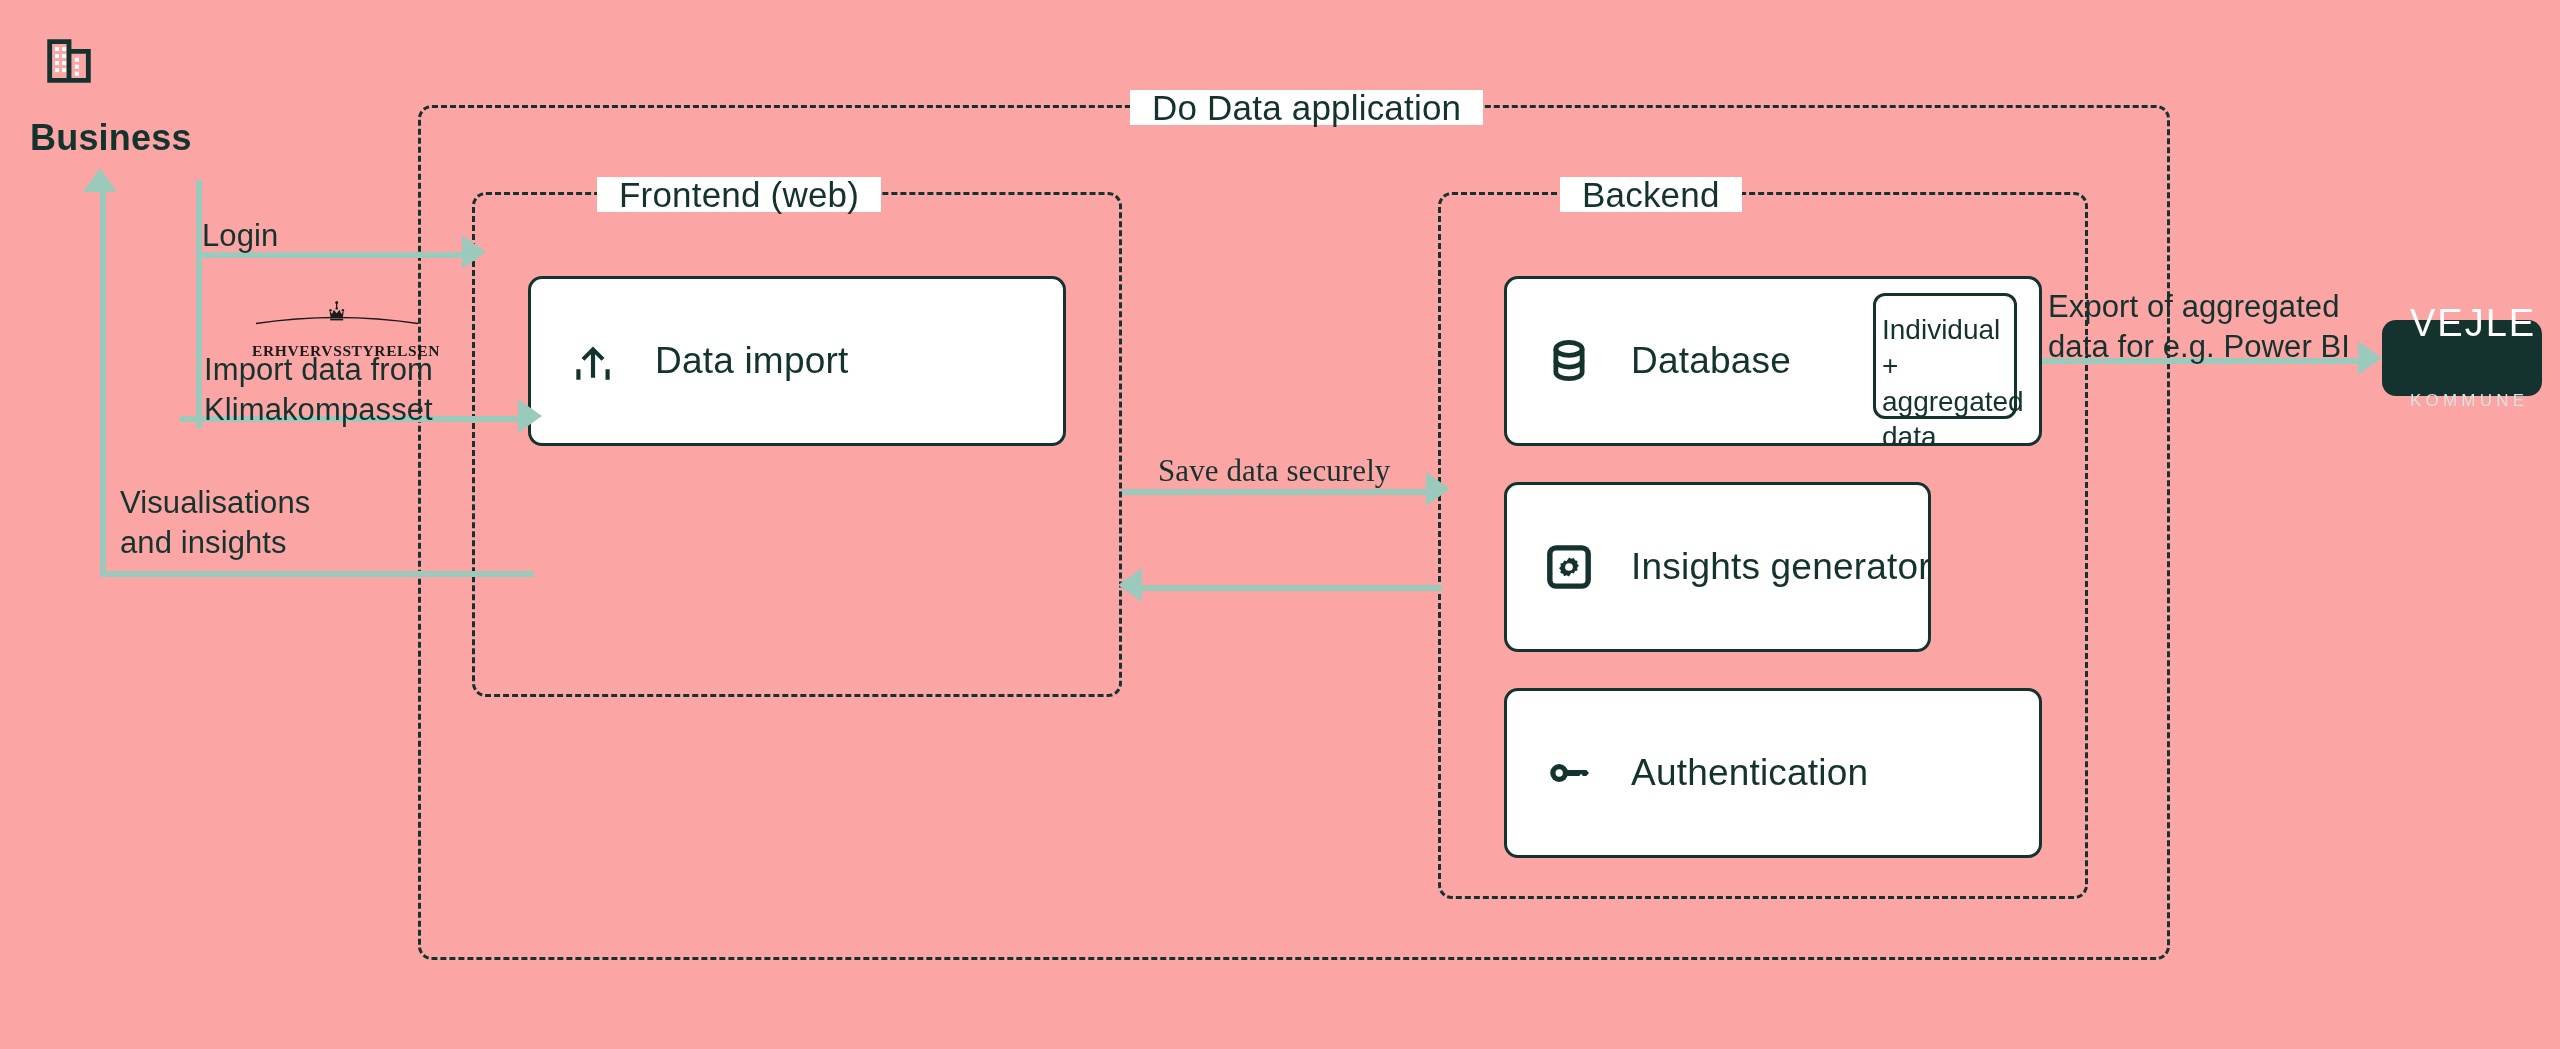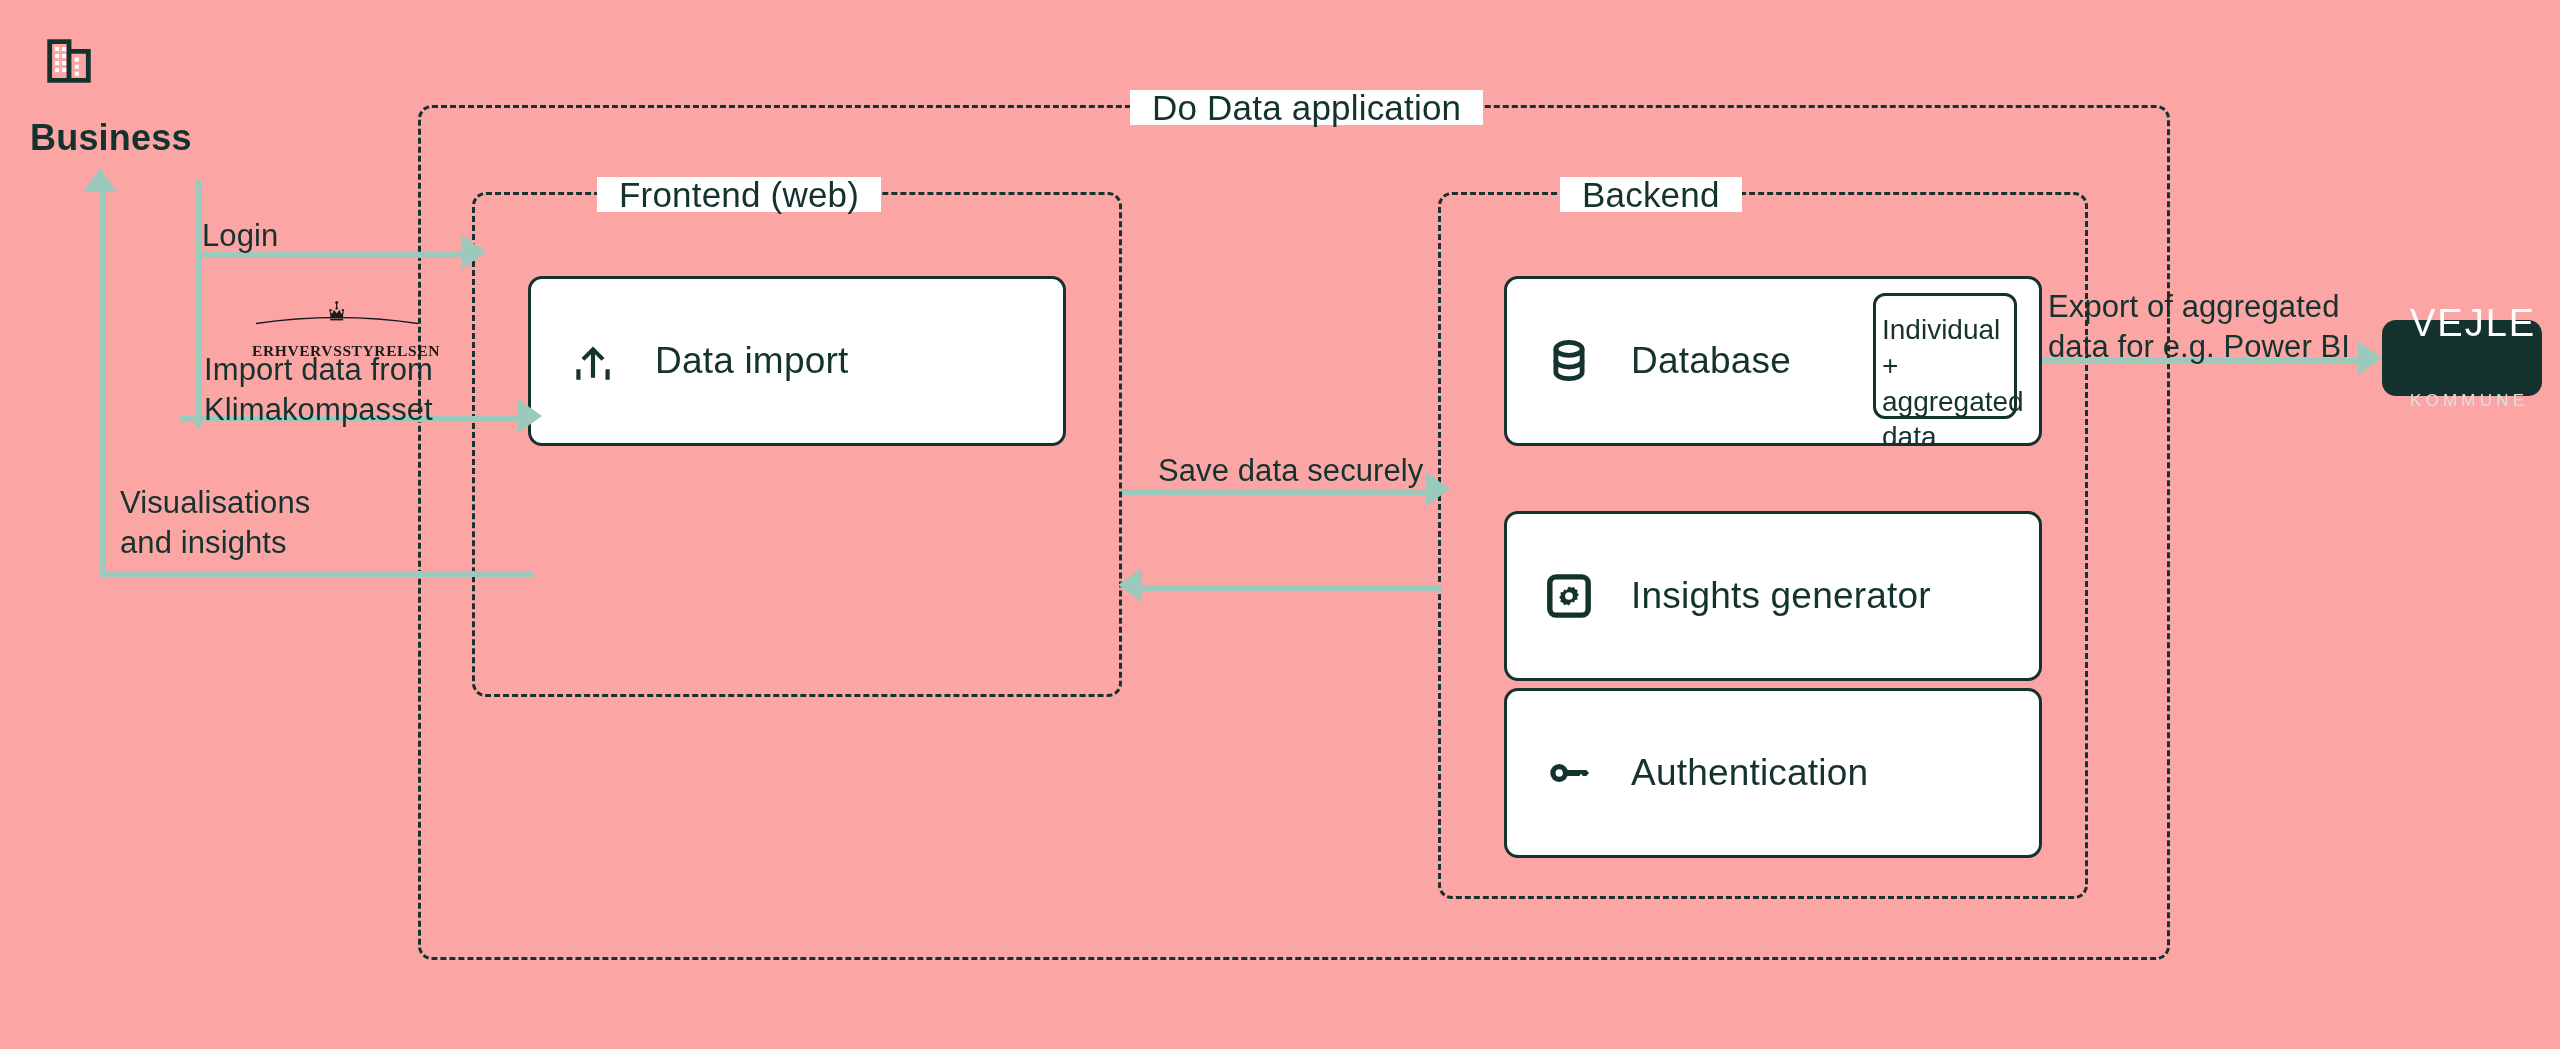--- a/index.html
+++ b/index.html
@@ -224,21 +224,21 @@
         <path d="M5.7 6.2v5.6c0 1.7 2.8 3.1 6.3 3.1s6.3-1.4 6.3-3.1V6.2" fill="none" stroke="#14332E" stroke-width="2.3"></path>
         <path d="M5.7 11.8v5.6c0 1.7 2.8 3.1 6.3 3.1s6.3-1.4 6.3-3.1v-5.6" fill="none" stroke="#14332E" stroke-width="2.3"></path>
       </svg>
     </span>
     <span class="card-label">Database</span>
     <div class="inner-note" style="right:22px; top:14px; width:144px; height:126px;padding-left:6px;">Individual +
 aggregated
 data</div>
   </div>
 
-  <div class="card" style="left:1504px; top:482px; width:538px; height:170px;margin-top:29px;">
+  <div class="card" style="left:1504px; top:482px; width:427px; height:170px;">
     <span class="card-icon">
       <svg width="50" height="50" viewBox="0 0 24 24">
         <rect x="2.8" y="2.8" width="18.4" height="18.4" rx="3" fill="none" stroke="#14332E" stroke-width="2.6"></rect>
         <path fill="#14332E" d="M12 7.4l1.15.62 1.22-.4.5 1.19 1.26.33-.23 1.27.85.97-.85.97.23 1.27-1.26.33-.5 1.19-1.22-.4L12 16.6l-1.15-.62-1.22.4-.5-1.19-1.26-.33.23-1.27L7.25 12.6l.85-.97-.23-1.27 1.26-.33.5-1.19 1.22.4L12 7.4z"></path>
         <circle cx="12" cy="12" r="1.85" fill="#ffffff"></circle>
       </svg>
     </span>
     <span class="card-label">Insights generator</span>
   </div>
 
@@ -282,21 +282,21 @@
 
       <path d="M4 25.5 Q85 13.5 166 25.5" fill="none" stroke="#1b1b1b" stroke-width="1.5"></path>
     </svg>
     <div class="erhv-word">ERHVERVSSTYRELSEN</div>
   </div>
   <div class="flow-label" style="left:204px; top:350px; text-align:left;">Import data from
 Klimakompasset</div>
 
   <div class="line-h" style="left:1122px; top:489px; width:310px;"></div>
   <div class="arrow-head arrow-right" style="left:1426px; top:472px;"></div>
-  <div class="flow-label" style="left:1158px; top:451px;">Save data securely</div>
+  <div class="flow-label" style="left:1158px; top:451px;font-family:Liberation Serif, serif;">Save data securely</div>
 
   <div class="line-h" style="left:1136px; top:585px; width:306px;"></div>
   <div class="arrow-head arrow-left" style="left:1118px; top:568px;"></div>
 
   <div class="line-h" style="left:2042px; top:358px; width:322px;"></div>
   <div class="arrow-head arrow-right" style="left:2358px; top:341px;"></div>
   <div class="flow-label" style="left:2048px; top:287px;">Export of aggregated
 data for e.g. Power BI</div>
 
   <div class="vejle-logo" style="left:2382px; top:320px; width:160px; height:76px;">

